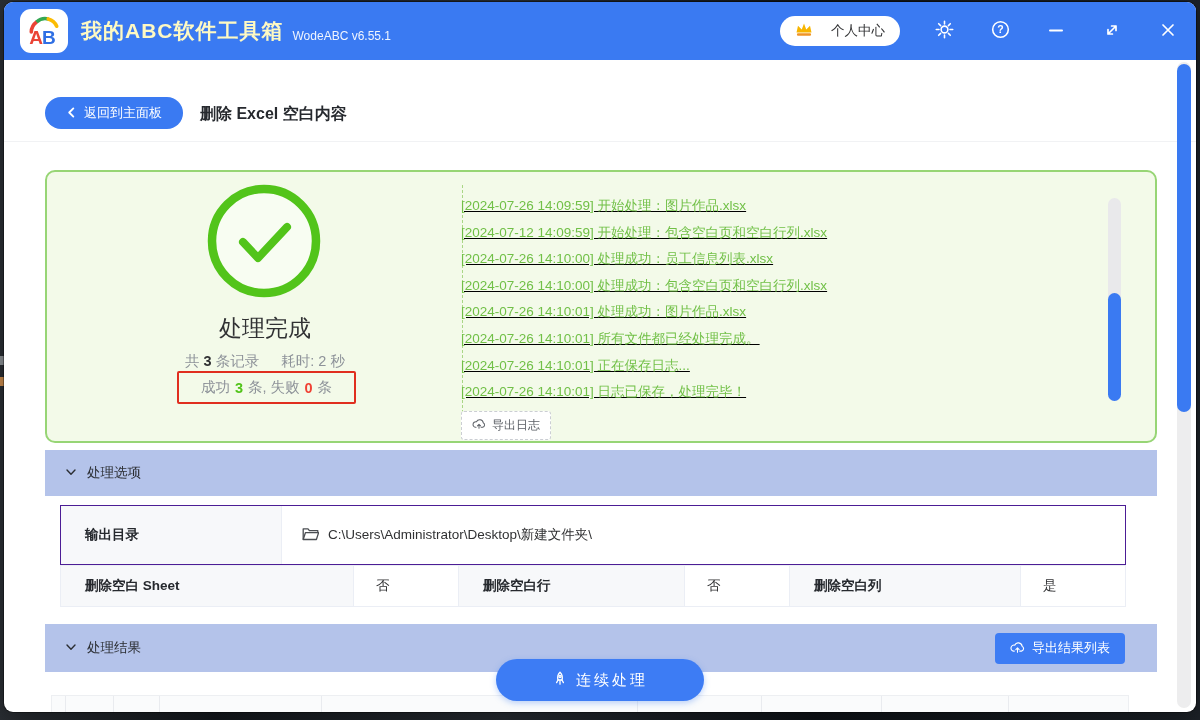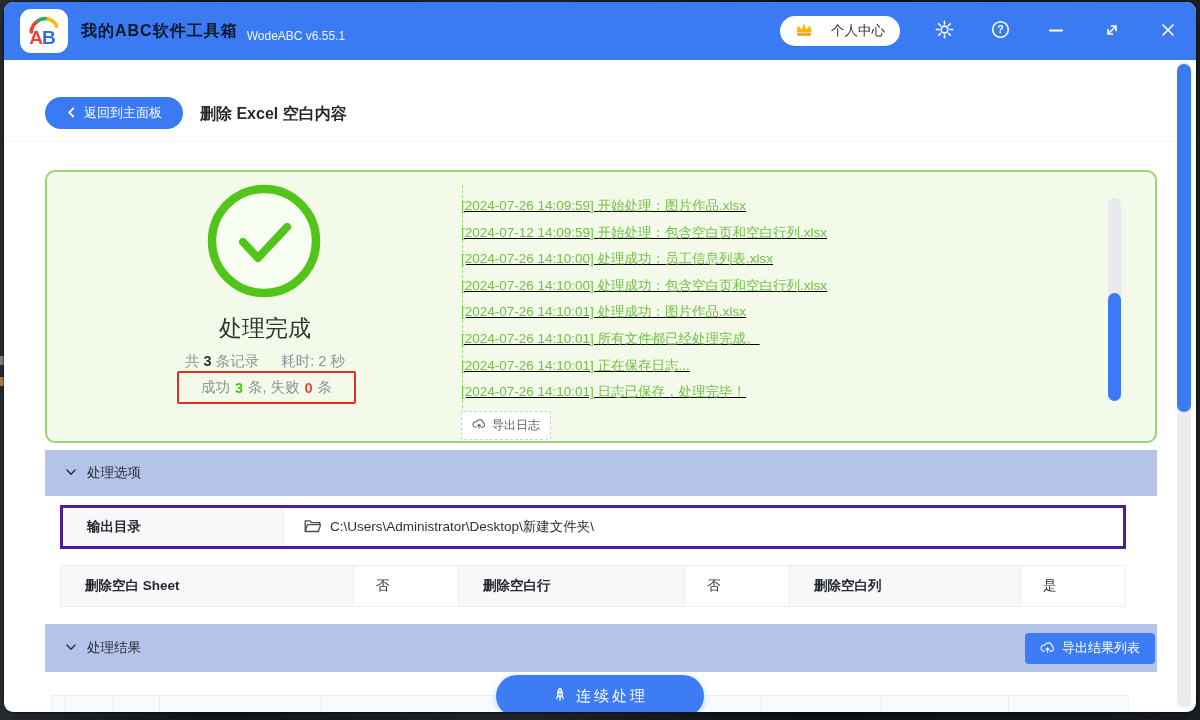--- a/index.html
+++ b/index.html
@@ -10,21 +10,21 @@
   .speck2 { position:absolute; left:0; top:377px; width:4px; height:9px; background:#c98b4e; }
 
   .window { position:absolute; left:4px; top:2px; width:1192px; height:710px; background:#ffffff;
     border-radius:9px; overflow:hidden; box-shadow:0 0 0 1px rgba(0,0,0,.35), 0 6px 24px rgba(0,0,0,.35); }
 
   
   .titlebar { position:absolute; left:0; top:0; width:100%; height:58px; background:#3a7af2;
     display:flex; align-items:center; padding-left:16px; }
   .logo { width:48px; height:44px; background:#fff; border-radius:11px; display:flex;
     align-items:center; justify-content:center; flex:0 0 auto; }
-  .app-title { margin-left:13px; font-size:16px; font-weight:700; color:#0f172a; letter-spacing:1px; white-space:nowrap; }
+  .app-title { margin-left:13px; font-size:21px; font-weight:700; color:#fef9c3; letter-spacing:1px; white-space:nowrap; }
   .app-version { margin-left:9px; margin-top:9px; font-size:12px; color:rgba(255,255,255,.92); white-space:nowrap; }
   .titlebar-right { margin-left:auto; display:flex; align-items:center; height:100%; }
   .user-center { height:30px; border-radius:15px; background:#fff; border:none; padding:0 15px;
     display:flex; align-items:center; gap:18px; font-size:13.5px; color:#303133; margin-right:16px;
     cursor:pointer; font-family:inherit; }
   .tb-btn { width:56px; height:58px; background:none; border:none; color:#fff; display:flex;
     align-items:center; justify-content:center; cursor:pointer; }
 
   
   .back-btn { position:absolute; left:41px; top:95px; width:138px; height:32px; border-radius:16px;
@@ -56,47 +56,47 @@
   .export-log-btn { margin-top:5px; display:inline-flex; align-items:center; gap:6px;
     font-size:12px; color:#5c6066; background:#fff; border:1px dashed #cbced3; border-radius:3px;
     padding:5px 10px; cursor:pointer; font-family:inherit; }
   .log-scrollbar { position:absolute; left:1061px; top:26px; width:13px; height:203px;
     background:#e9e9eb; border-radius:7px; }
   .log-thumb { position:absolute; left:0; top:95px; width:13px; height:108px;
     background:#3a7af2; border-radius:7px; }
 
   
   .section-header { position:absolute; left:41px; width:1112px; background:#b4c3ea;
-    display:flex; align-items:center; padding:0 2px 0 20px; font-size:13.5px; color:#2b2e33; gap:10px; }
+    display:flex; align-items:center; padding:0 32px 0 20px; font-size:13.5px; color:#2b2e33; gap:10px; }
   #options-header { top:448px; height:46px; }
   #results-header { top:622px; height:48px; }
 
   
-  .output-row { position:absolute; left:56px; top:503px; width:1066px; height:44px; display:flex;
-    border:3px solid #4c1d95; background:#fff; }
+  .output-row { position:absolute; left:56px; top:503px; width:1066px; height:60px; display:flex;
+    border:1px solid #4c1d95; background:#fff; }
   .cell-label { background:#f7f8fa; border-right:1px solid #ebeef5; display:flex; align-items:center;
     padding-left:24px; font-weight:700; font-size:13.5px; color:#26292e; }
   .out-label { width:221px; }
   .out-value { flex:1; display:flex; align-items:center; padding-left:20px; gap:9px;
     font-size:13.5px; color:#303133;text-align:right; }
   .opts-row { position:absolute; left:56px; top:563px; width:1066px; height:42px; display:flex;
     border:1px solid #ebeef5; background:#fff;text-align:center; }
   .cell-value { display:flex; align-items:center; padding-left:22px; font-size:13.5px; color:#303133;
     border-right:1px solid #ebeef5; }
   .w-sheet { width:293px; } .w-v1 { width:105px; } .w-row { width:226px; }
   .w-v2 { width:105px; } .w-col { width:231px; } .w-v3 { flex:1; border-right:none; }
 
   
   .export-results-btn { margin-left:auto; height:31px; background:#3d7cf4; border:none; border-radius:4px;
     color:#fff; font-size:13px; display:flex; align-items:center; gap:7px; padding:0 15px;
     cursor:pointer; font-family:inherit; }
   .continue-btn { position:absolute; left:492px; top:657px; width:208px; height:42px; border-radius:21px;
     background:#3d7cf4; border:none; color:#fff; font-size:15px; letter-spacing:3px; display:flex;
     align-items:center; justify-content:center; gap:8px; cursor:pointer; z-index:6; font-family:inherit;
-    box-shadow:0 2px 6px rgba(58,122,242,.35);margin-top:16px; }
+    box-shadow:0 2px 6px rgba(58,122,242,.35); }
   .table-sliver { position:absolute; left:47px; top:693px; width:1078px; height:17px;
     background:#fafbfc; border:1px solid #edeff2; border-bottom:none; display:flex; }
   .ts-cell { border-right:1px solid #e9ebef; height:100%; }
 
   
   .main-scrollbar { position:absolute; right:5px; top:60px; bottom:4px; width:14px;
     background:#ededee; border-radius:7px; }
   .main-thumb { position:absolute; left:0; top:2px; width:14px; height:348px;
     background:#3a7af2; border-radius:7px; }
 </style>

